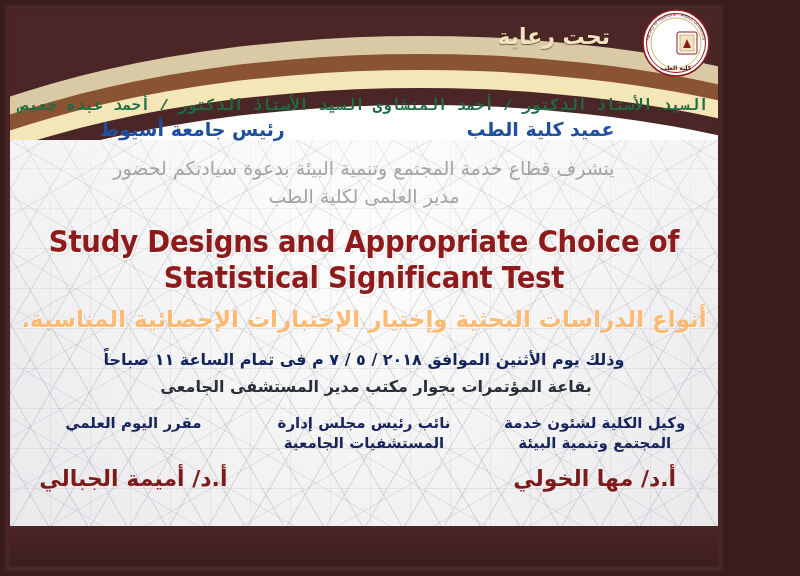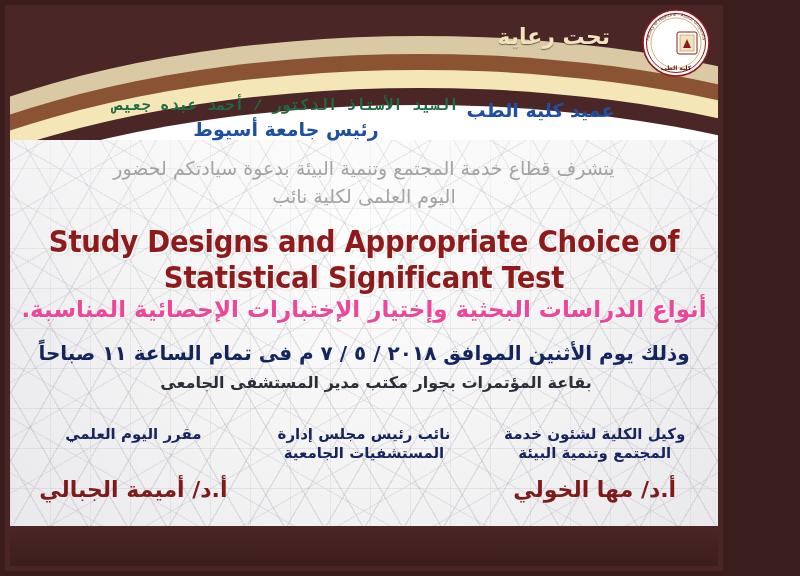--- a/index.html
+++ b/index.html
@@ -103,36 +103,36 @@
     font-family:"DejaVu Sans","Liberation Sans",sans-serif;
     font-weight:bold;
     font-size:30px;line-height:1.18;
     letter-spacing:-0.3px;
     direction:ltr;
     transform:scaleX(.92);
     text-shadow:1.5px 1.5px 0 rgba(255,255,255,.95), 2px 2px 2px rgba(120,90,90,.35);
   }
 
   .title-ar{
-    color:#ec4899;font-weight:bold;
+    margin-top:10px;color:#fdba74;font-weight:bold;
     font-size:23px;direction:rtl;line-height:1.3;
     text-shadow:1px 1px 0 rgba(255,255,255,.9);
   }
 
   .datetime{
     margin-top:14px;color:#13255c;font-weight:bold;
-    font-size:20px;direction:rtl;line-height:1.4;
+    font-size:16px;direction:rtl;line-height:1.4;
   }
   .venue{
     margin-top:6px;color:#2a2f3a;font-weight:bold;
     font-size:16px;direction:rtl;padding-left:24px;
   }
 
   .signatories{
-    margin-top:33px;
+    margin-top:18px;
     display:flex;flex-direction:row-reverse;justify-content:space-between;
     padding:0 18px;gap:20px;
   }
   .sig{ flex:1 1 0;text-align:center; }
   .sig-role{
     color:#17245e;font-weight:bold;font-size:15px;
     direction:rtl;line-height:1.3;min-height:42px;
   }
   .sig-name{
     margin-top:10px;color:#7d1b1b;font-weight:bold;font-size:22px;
@@ -184,27 +184,28 @@
   </div>
 
   <div class="content">
 
     <div class="officials">
       <div class="official">
         <div class="off-name">السيد الأستاذ الدكتور / أحمد عبده جعيص</div>
         <div class="off-role">رئيس جامعة أسيوط</div>
       </div>
       <div class="official">
+        <div class="off-name">السيد الأستاذ الدكتور / أحمد المنشاوى</div>
         <div class="off-role">عميد كلية الطب</div>
       </div>
     </div>
 
     <div class="invite">
       <div>يتشرف قطاع خدمة المجتمع وتنمية البيئة بدعوة سيادتكم لحضور</div>
-      <div>اليوم العلمى لكلية نائب</div>
+      <div>مدير العلمى لكلية الطب</div>
     </div>
 
     <div class="title-en">
       <div>Study Designs and Appropriate Choice of</div>
       <div>Statistical Significant Test</div>
     </div>
 
     <div class="title-ar">أنواع الدراسات البحثية وإختيار الإختبارات الإحصائية المناسبة.</div>
 
     <div class="datetime">وذلك يوم الأثنين الموافق ٢٠١٨ / ٥ / ٧ م فى تمام الساعة ١١ صباحاً</div>

